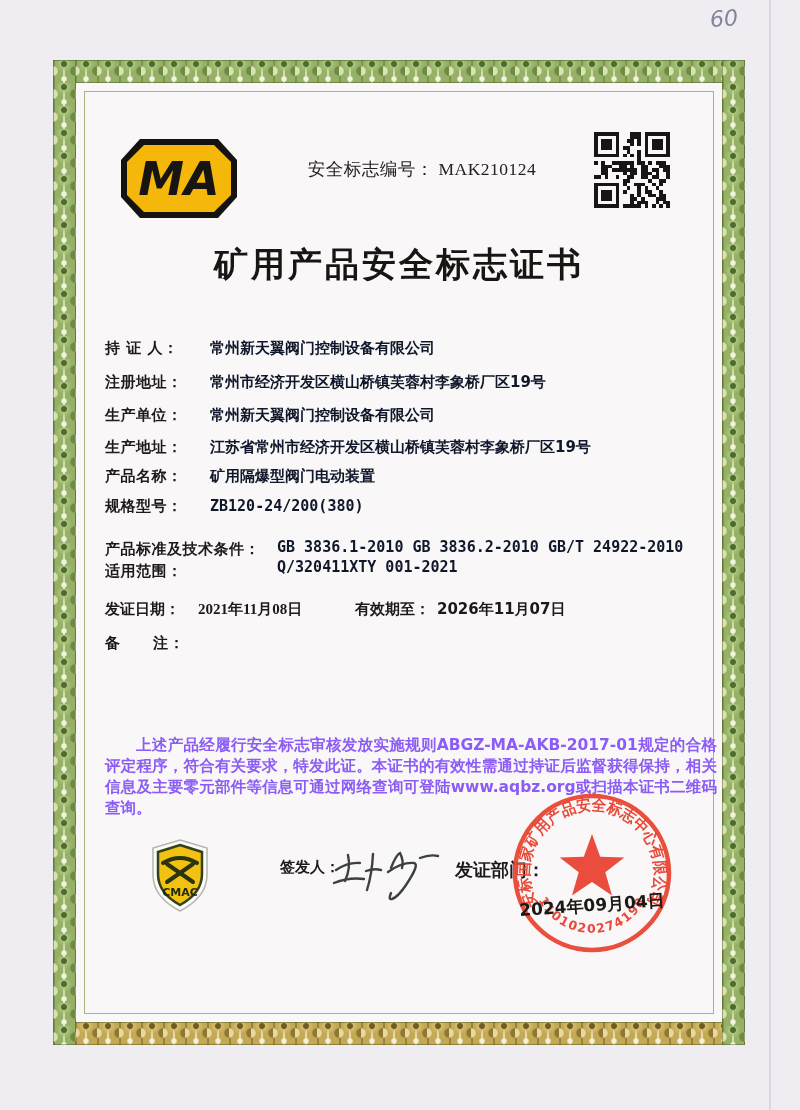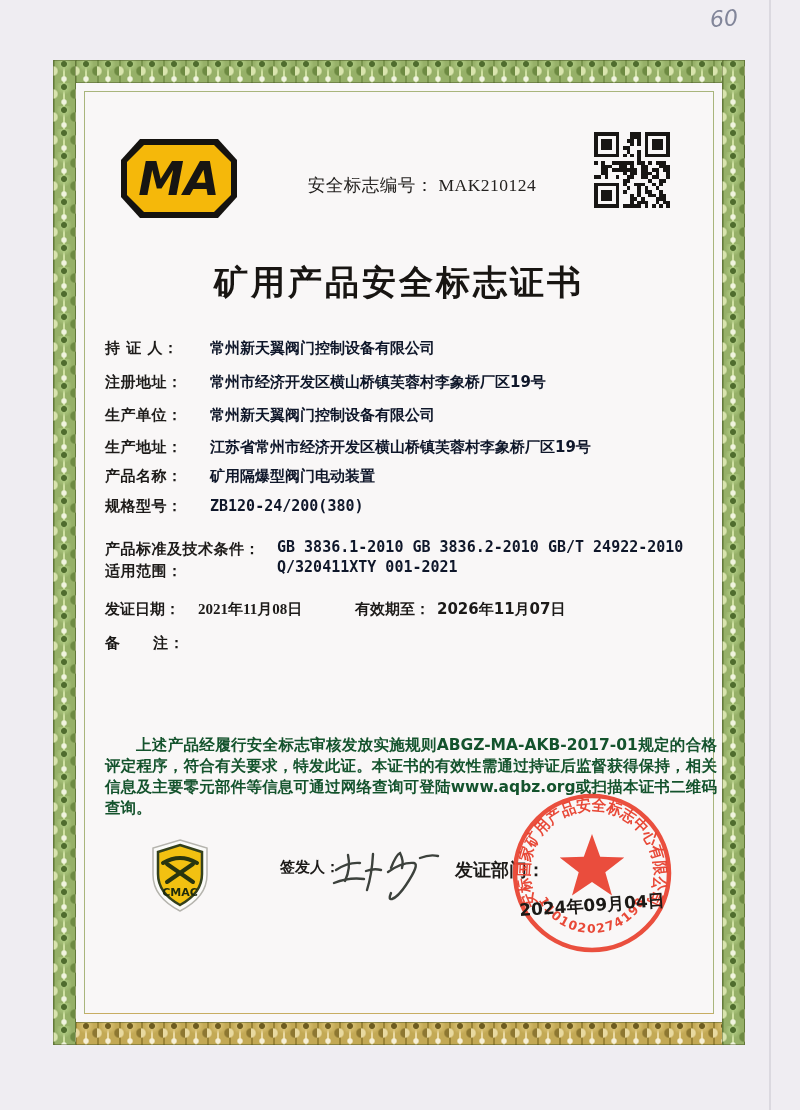--- a/index.html
+++ b/index.html
@@ -35,41 +35,41 @@
     background-size:22px 23px;
   }
   .bs-top{left:0;top:0;right:0;height:23px;}
   .bs-bottom{left:0;bottom:0;right:0;height:23px;}
   .bs-left{left:0;top:0;bottom:0;width:23px;}
   .bs-right{right:0;top:0;bottom:0;width:23px;}
   .hairline{position:absolute;left:31px;top:31px;right:31px;bottom:31px;
     border:1px solid #a9b57c;border-bottom-color:#c8ad62;pointer-events:none;}
   
   .ma-logo{position:absolute;left:118px;top:136px;}
-  .cert-no{position:absolute;left:238px;top:173px;width:368px;text-align:center;
+  .cert-no{position:absolute;left:238px;top:157px;width:368px;text-align:center;
     font-family:"Liberation Serif","DejaVu Serif",serif;font-size:17.5px;color:#242220;letter-spacing:.5px;}
   .qr{position:absolute;left:594px;top:132px;width:76px;height:76px;}
-  .title{position:absolute;left:75px;top:260px;width:648px;text-align:center;
+  .title{position:absolute;left:75px;top:242px;width:648px;text-align:center;
     font-size:34px;font-weight:bold;letter-spacing:3px;color:#181512;}
   
   .row{position:absolute;left:105px;width:612px;display:flex;font-size:15px;font-weight:bold;line-height:20px;align-items:center;}
   .lbl{flex:none;width:105px;letter-spacing:.5px;color:#1d1b19;}
   .lbl.wide{width:172px;}
   .val{flex:1;color:#0f172a;}
   .val.mono{font-family:"DejaVu Sans Mono",monospace;font-weight:bold;}
   .val.std{max-width:432px;word-break:break-all;margin-top:16px;}
   .dates-row{position:absolute;left:105px;top:599px;width:612px;display:flex;font-size:15px;font-weight:bold;line-height:20px;}
   .dates-row .d1{flex:none;width:93px;}
   .dates-row .d2{flex:none;width:157px;font-family:Liberation Serif, serif;}
   .dates-row .d3{flex:none;width:82px;}
   .dates-row .d4{flex:none;text-align:right;}
   .remark{position:absolute;left:105px;top:634px;font-size:15px;font-weight:bold;letter-spacing:1px;}
   
   .statement{position:absolute;left:105px;top:735px;width:612px;margin:0;
-    font-size:15.5px;font-weight:bold;line-height:21px;text-align:justify;text-indent:2em;color:#14532d;}
+    font-size:15.5px;font-weight:bold;line-height:21px;text-align:justify;text-indent:2em;color:#8b5cf6;}
   
   .cmac{position:absolute;left:148px;top:838px;}
   .signer-lbl{position:absolute;left:280px;top:858px;font-size:15px;font-weight:bold;}
   .signature{position:absolute;left:328px;top:838px;}
   .issuer-lbl{position:absolute;left:455px;top:858px;font-size:18px;font-weight:bold;z-index:2;}
   .stamp{position:absolute;left:492px;top:773px;z-index:6;}
 </style>
 </head>
 <body>
 

